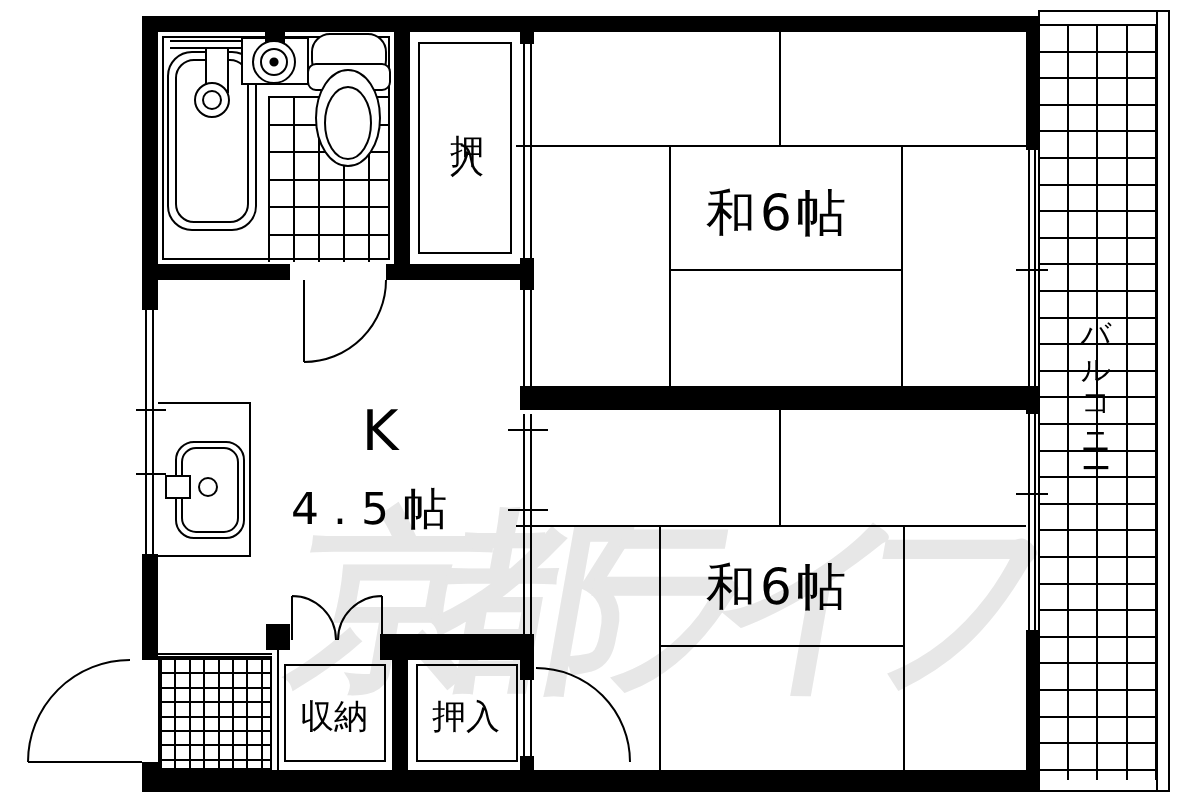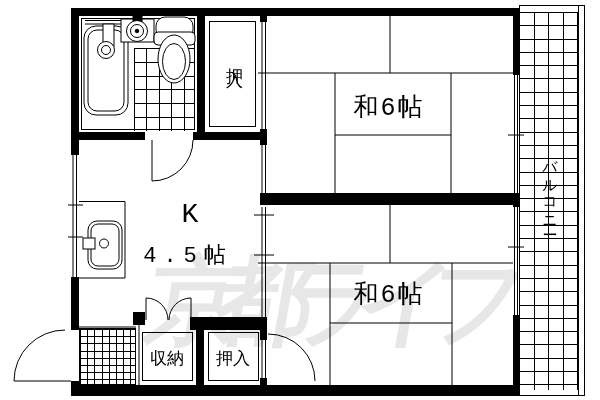--- a/index.html
+++ b/index.html
@@ -33,21 +33,21 @@
   }
   #balcony-grid{
     left:519px;top:12px;width:59px;height:378px;
     background:
       repeating-linear-gradient(to right,#000 0 1px,transparent 1px 14.6px),
       repeating-linear-gradient(to bottom,#000 0 1px,transparent 1px 13.3px);
   }
   
   #linework{left:0;top:0;z-index:3;}
   
-  .lbl{z-index:4;color:#000;white-space:nowrap;font-family:Liberation Mono, monospace;}
+  .lbl{z-index:4;color:#000;white-space:nowrap;}
   .c{text-align:center;}
   #lbl-room-upper{left:330px;top:90px;width:118px;font-size:25px;letter-spacing:2px;}
   #lbl-room-lower{left:330px;top:277px;width:118px;font-size:25px;letter-spacing:2px;}
   #lbl-kitchen-type{left:158px;top:199px;width:64px;font-size:28px;}
   #lbl-kitchen-size{left:124px;top:240px;width:128px;font-size:22px;letter-spacing:7px;}
   #lbl-closet-upper{left:221px;top:54px;width:24px;font-size:17px;
     writing-mode:vertical-rl;letter-spacing:3px;}
   #lbl-storage{left:139px;top:347px;width:56px;font-size:17px;}
   #lbl-closet-lower{left:205px;top:347px;width:56px;font-size:17px;}
   #lbl-balcony{left:538px;top:150px;font-size:15px;

